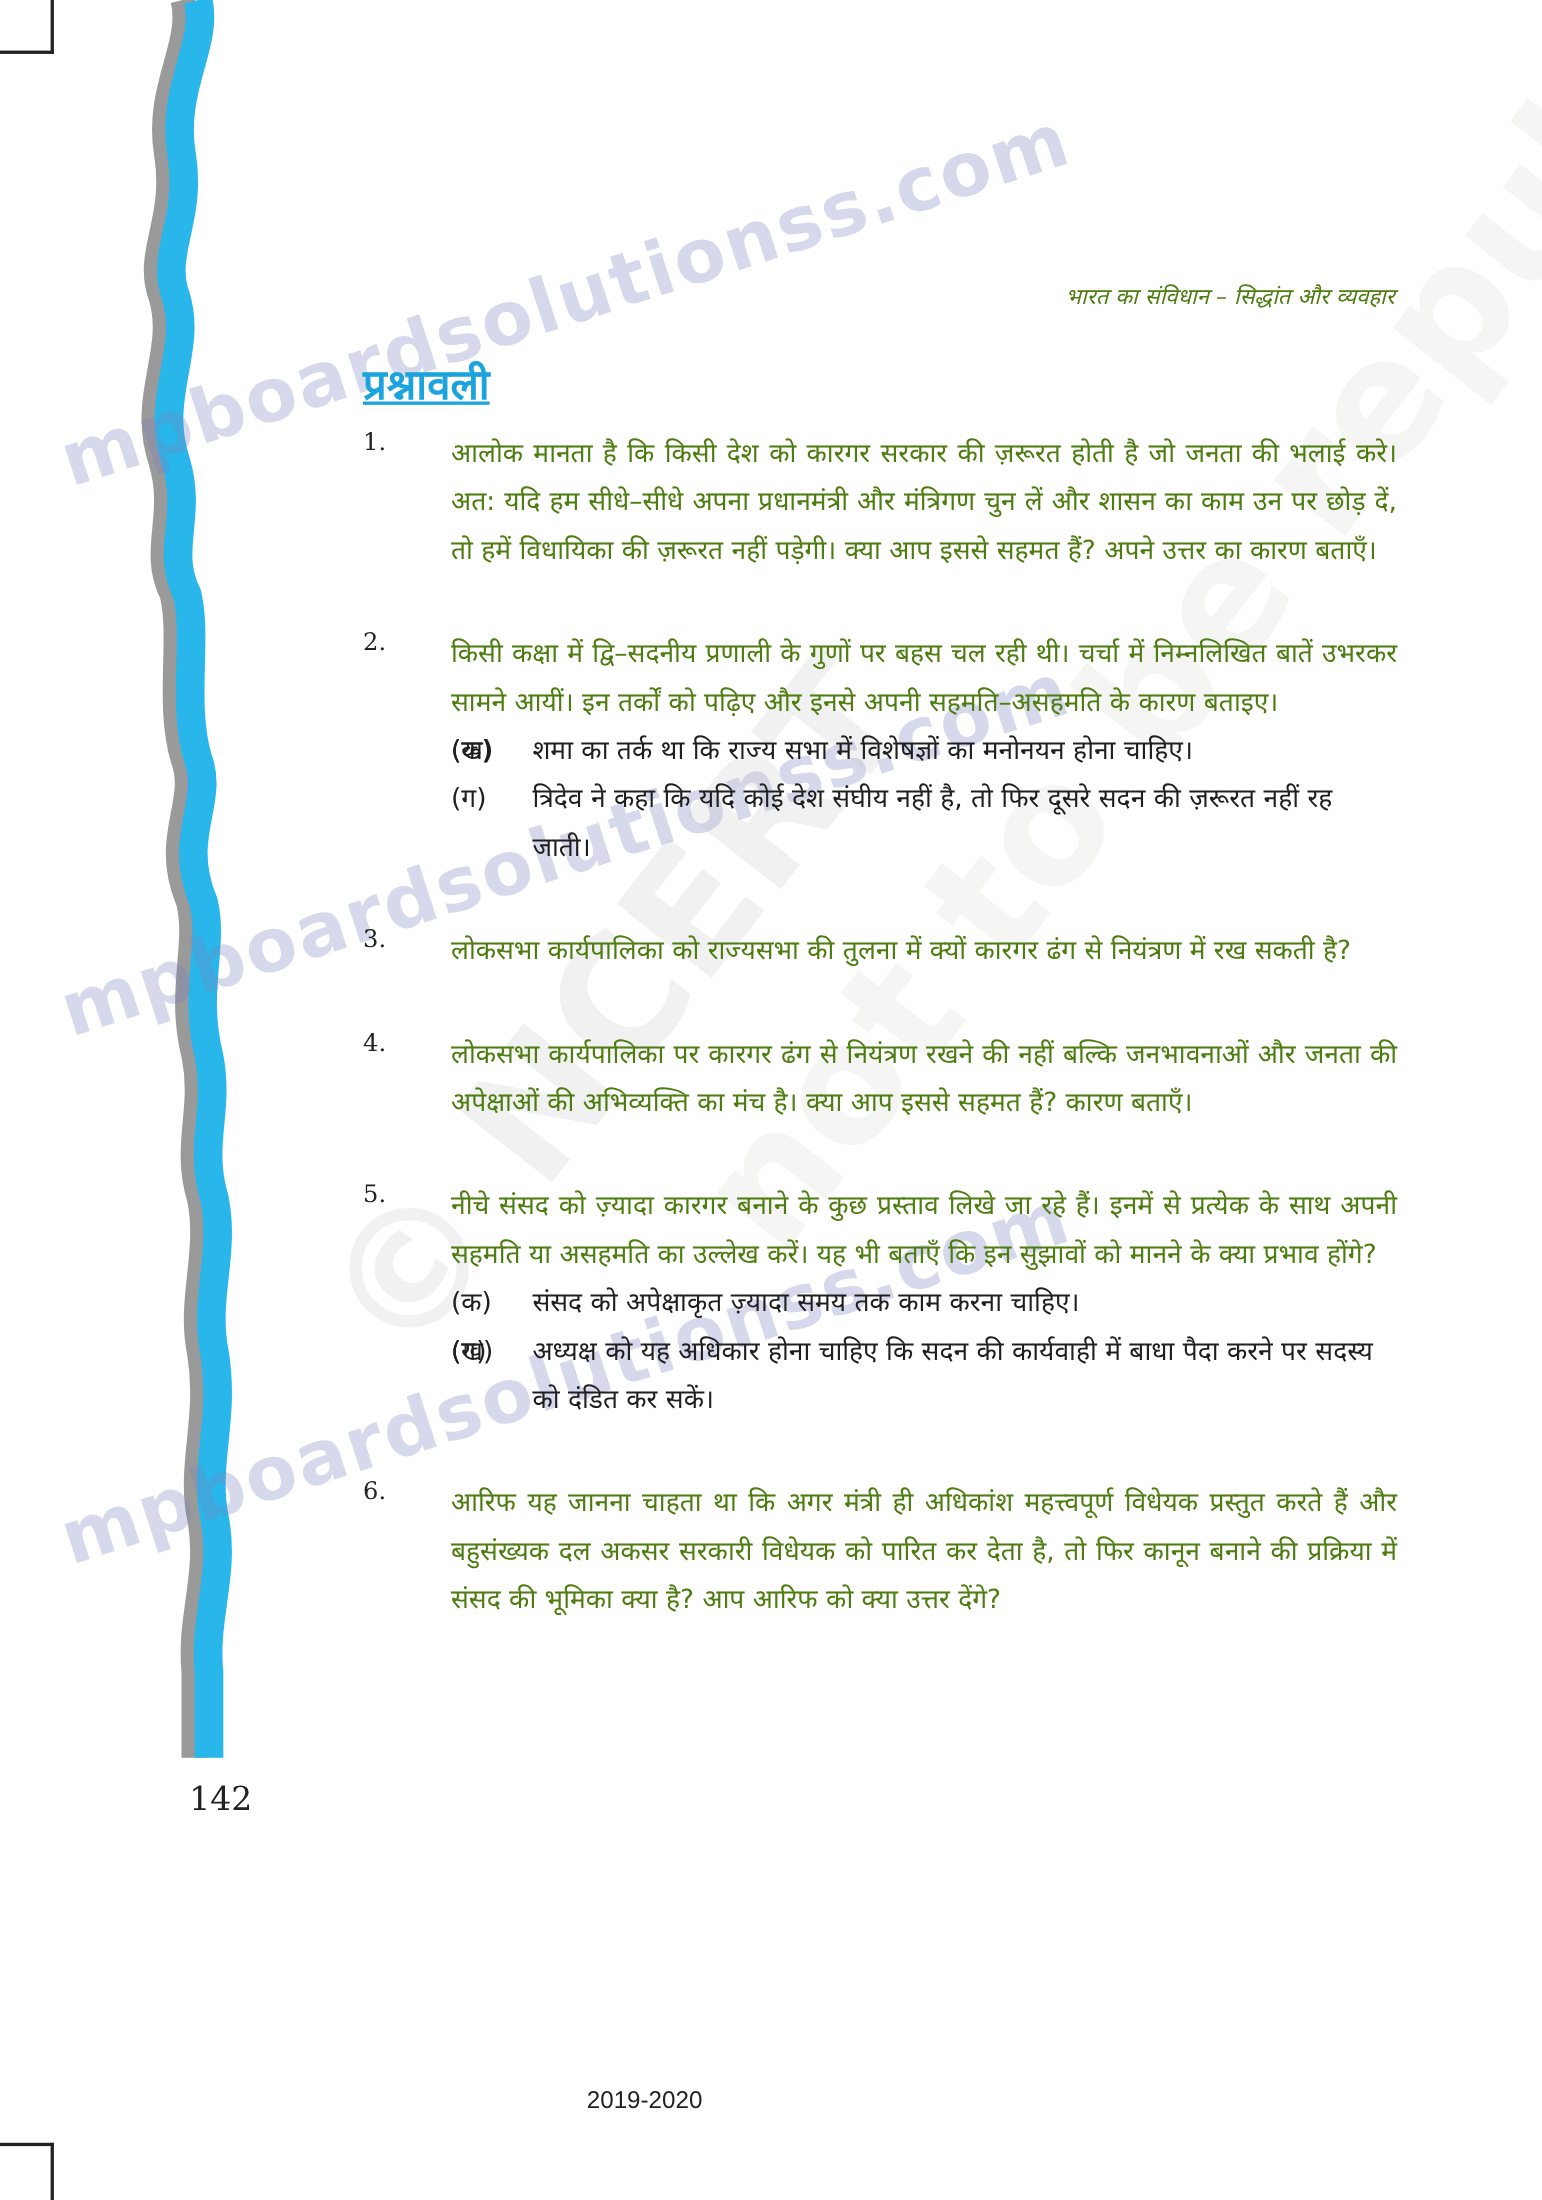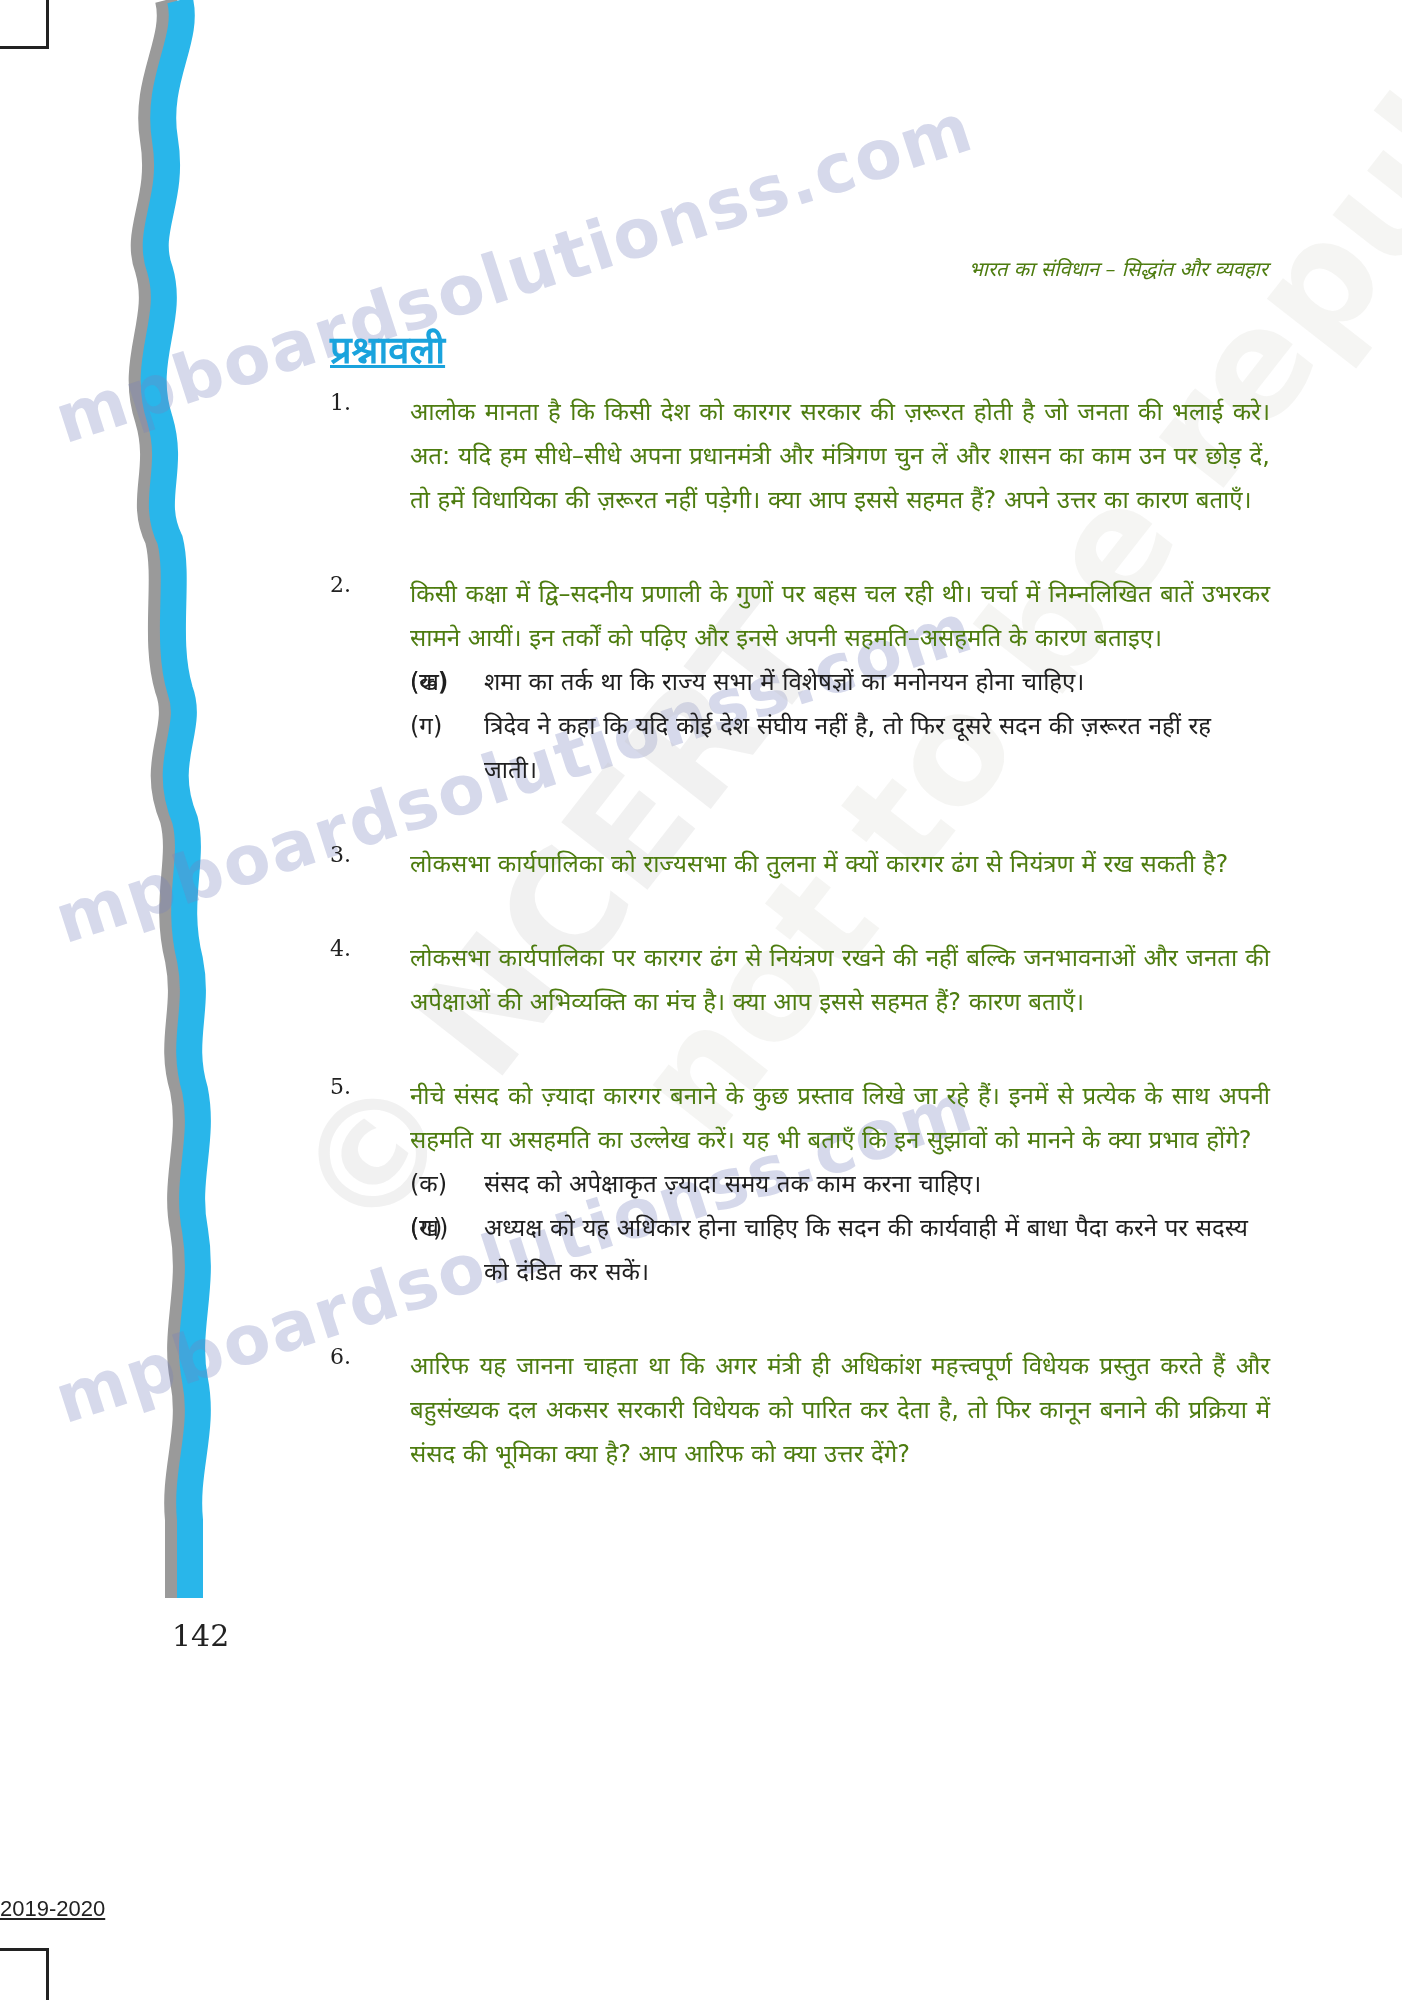--- a/index.html
+++ b/index.html
@@ -51,22 +51,22 @@
       margin-left: 80px; font-size: 24px; line-height: 44px; text-align: justify; color: #4d7c0f;
     }
     .sub-list { margin-left: 80px; }
     .sub-item { position: relative; font-size: 24px; line-height: 44px; padding-left: 74px; color: #1f1f1f; }
     .sub-marker { position: absolute; left: 0; top: 0; }
 
     .page-number {
       position: absolute; left: 172px; top: 1618px; font-family: "DejaVu Serif", serif; font-size: 30px; color: #222;
     }
     .footer-year {
-      position: absolute; left: 0; width: 1172px; top: 1896px; text-align: left;
-      font-family: "Liberation Sans", sans-serif; font-size: 22px; color: #222; text-decoration: underline;
+      position: absolute; left: 0; width: 1172px; top: 1896px; text-align: center;
+      font-family: "Liberation Sans", sans-serif; font-size: 22px; color: #222;
     }
   </style>
 </head>
 <body>
 
 <div class="crop-mark crop-tl"></div>
 <div class="crop-mark crop-bl"></div>
 
 <svg class="stripe" viewBox="0 0 260 1620" preserveAspectRatio="none">
   <path d="M180 0 C 190 40, 155 80, 165 140 C 175 200, 145 230, 160 270 C 175 320, 140 360, 160 420 C 175 470, 150 500, 170 540 C 180 580, 165 640, 180 690 C 195 730, 160 760, 185 820 C 195 860, 175 900, 190 960 C 200 1010, 180 1040, 195 1090 C 205 1140, 185 1180, 195 1230 C 205 1290, 185 1330, 195 1380 C 205 1430, 185 1470, 190 1520 L 190 1598" fill="none" stroke="#9a9a9a" stroke-width="22" transform="translate(-14,0)"></path>

